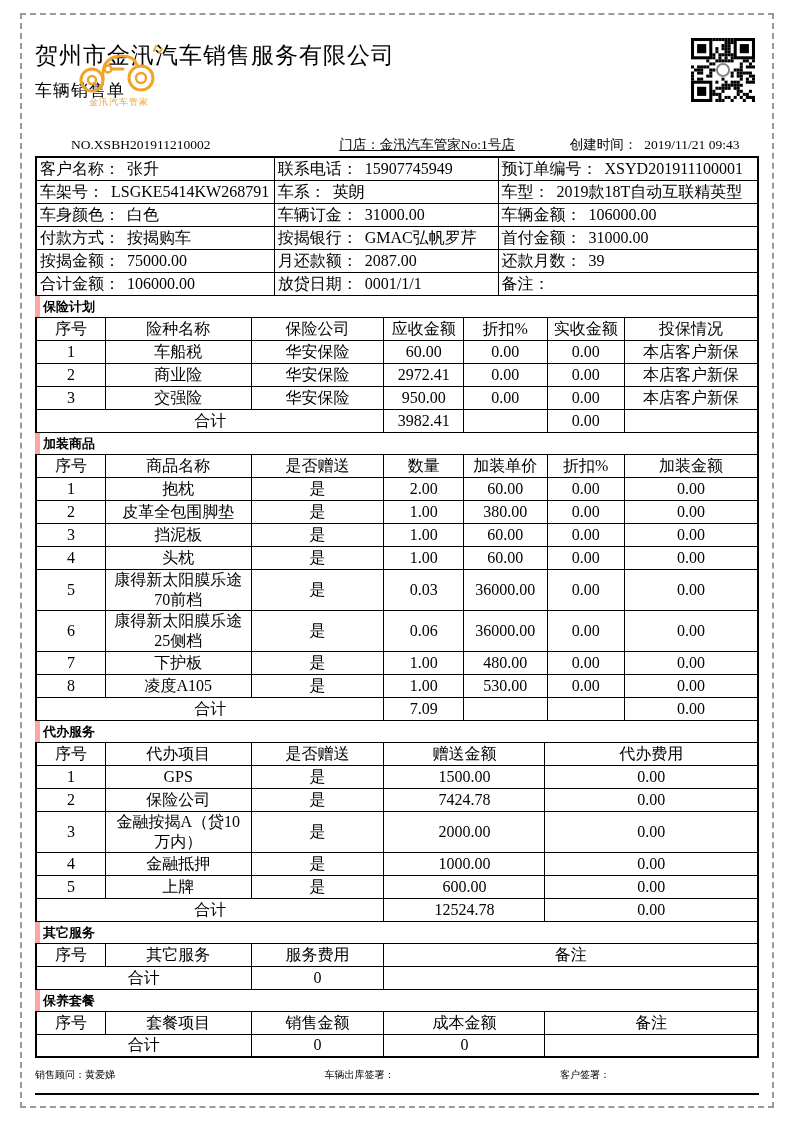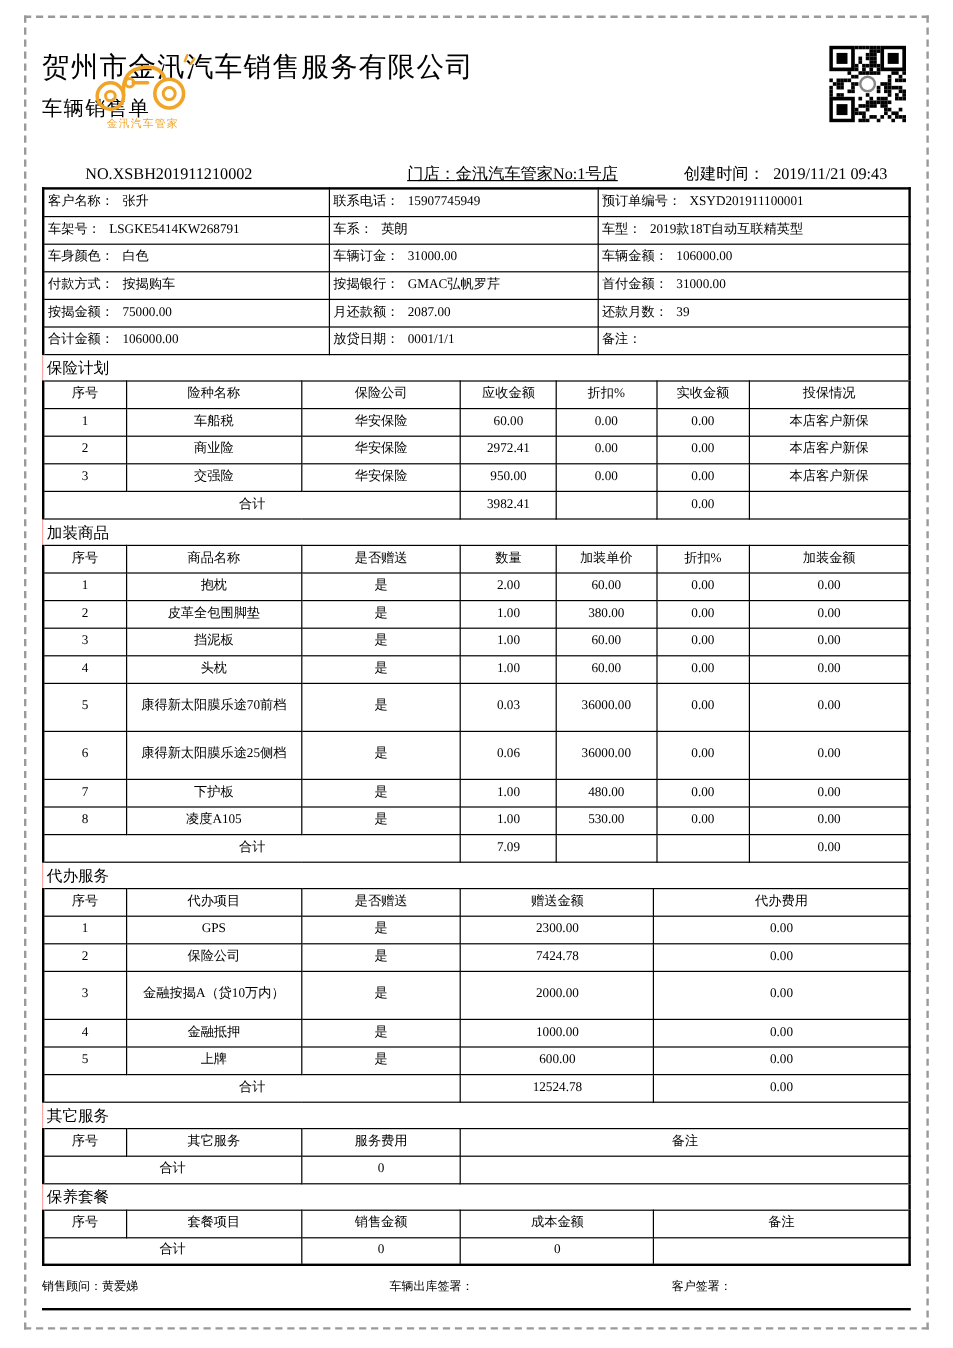--- a/index.html
+++ b/index.html
@@ -14,32 +14,32 @@
   .qr{position:absolute;right:4px;top:2px;width:64px;height:64px;}
   .titles{text-align:left;padding-top:6px;}
   .company{font-size:23px;letter-spacing:1px;line-height:1.2;}
   .doc-title{font-size:17px;margin-top:9px;letter-spacing:1px;}
   
   .meta{display:flex;height:22px;align-items:center;font-size:13.5px;margin-left:36px;}
   .meta .m1{width:39%;}
   .meta .m2{width:33.5%;text-decoration:underline;}
   .meta .m3{flex:1;}
   
-  .t{width:100%;border-collapse:collapse;table-layout:fixed;font-size:11px;
+  .t{width:100%;border-collapse:collapse;table-layout:fixed;font-size:16px;
      border-left:2px solid #000;border-right:2px solid #000;}
   .t td{border:1px solid #000;padding:0 3px;text-align:center;line-height:1.25;overflow:hidden;}
   .t tr{height:23px;}
   .t tr.tall{height:40px;}
   td.l{text-align:center;}
   .t-info{border-top:2px solid #000;}
   .t-info td{text-align:left;}
   .t-maint{border-bottom:2px solid #000;}
   .vl{margin-left:7px;}
-  .sec-label{border-left:1px solid #fca5a5;border-right:2px solid #000;height:21px;line-height:21px;
-             font-size:13px;padding-left:3px;}
+  .sec-label{border-left:5px solid #fca5a5;border-right:2px solid #000;height:21px;line-height:21px;
+             font-size:13px;padding-left:3px;font-weight:bold;}
   
   col.w0{width:9.6%;}  col.w1{width:20.2%;} col.w2{width:18.4%;}
   col.w3{width:11%;}   col.w4{width:11.6%;} col.w5{width:10.7%;}
   col.v0{width:9.6%;}  col.v1{width:20.2%;} col.v2{width:18.4%;} col.v3{width:22.3%;}
   col.i0{width:33%;}   col.i1{width:31%;}
   
   .footer{border-bottom:2px solid #000;padding:6px 0 7px;font-size:10px;}
   .frow{display:flex;height:22px;align-items:center;}
   .frow .fa{width:40%;} .frow .fb{width:32.5%;} .frow .fc{flex:1;}
   .frow2 .fa2{width:72.5%;} .frow2 .fc{flex:1;}
@@ -442,21 +442,21 @@
             <td>序号</td>
             <td>代办项目</td>
             <td>是否赠送</td>
             <td>赠送金额</td>
             <td>代办费用</td>
           </tr>
       <tr>
             <td>1</td>
             <td>GPS</td>
             <td>是</td>
-            <td>2300.00</td>
+            <td>1500.00</td>
             <td>0.00</td>
           </tr>
       <tr>
             <td>2</td>
             <td>保险公司</td>
             <td>是</td>
             <td>7424.78</td>
             <td>0.00</td>
           </tr>
       <tr class="tall">

